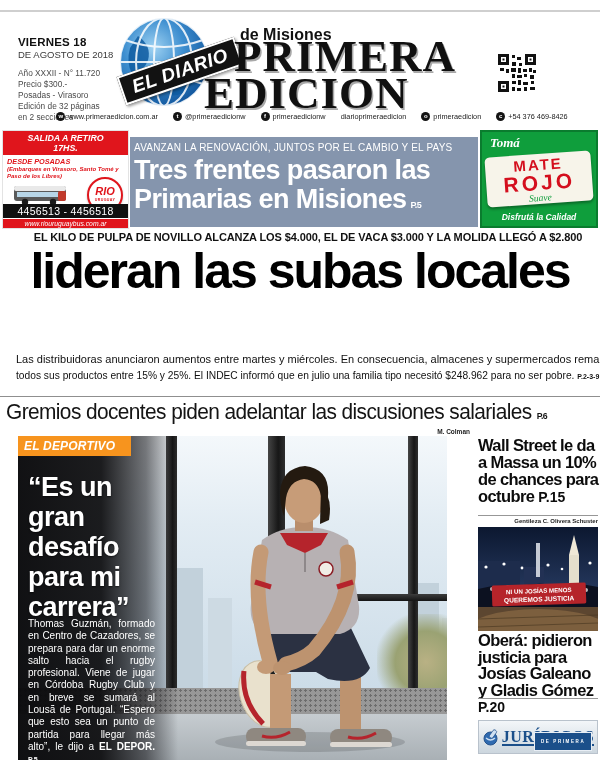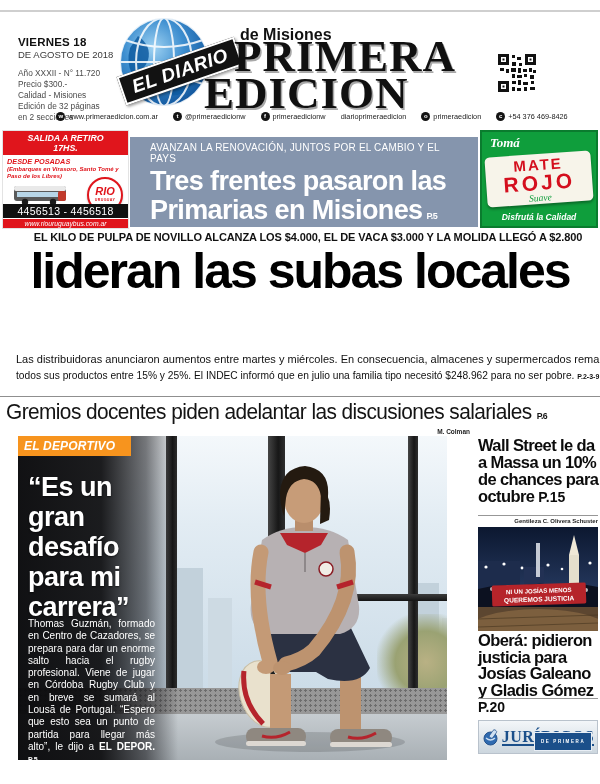--- a/index.html
+++ b/index.html
@@ -34,21 +34,21 @@
   .rio-detail{color:#e0151c;font-weight:bold;font-style:italic;font-size:6px;line-height:6.8px;padding:0 4px;}
   .rio-bus{position:absolute;left:10px;top:52px;}
   .rio-logo{position:absolute;right:5px;top:46px;width:32px;height:32px;border-radius:50%;background:#fff;
             border:2px solid #e0151c;text-align:center;box-shadow:0 1px 2px rgba(0,0,0,.25);}
   .rio-logo .r1{color:#e0151c;font-weight:bold;font-size:11px;line-height:13px;margin-top:6px;font-style:italic;}
   .rio-logo .r2{color:#e0151c;font-weight:bold;font-size:3.6px;letter-spacing:.4px;}
   .rio-phones{position:absolute;left:0;right:0;bottom:10px;background:#101010;color:#fff;font-weight:normal;
               font-size:10.5px;text-align:center;padding:1px 0;letter-spacing:.3px;}
   .rio-web{position:absolute;left:0;right:0;bottom:0;background:#e0151c;color:#fff;font-style:italic;
            font-size:6.8px;text-align:center;padding:1px 0;}
-  .banner{left:130px;top:137px;width:348px;height:90px;background:#8595ad;color:#fff;padding:5px 20px;box-sizing:border-box;}
+  .banner{left:130px;top:137px;width:348px;height:90px;background:#8595ad;color:#fff;padding:5px 4px;box-sizing:border-box;}
   .banner-kicker{font-size:10px;letter-spacing:.2px;}
   .banner-headline{font-size:27px;font-weight:bold;line-height:28.5px;letter-spacing:-.6px;margin-top:3px;}
   .banner .pref{font-size:9px;font-weight:bold;margin-left:4px;}
   .ad-mate{left:480px;top:130px;width:118px;height:98px;background:#0f9e3c;border:2px solid #0a7c2e;box-sizing:border-box;overflow:hidden;}
   .mate-top{position:absolute;left:8px;top:3px;color:#fff;font-family:"Liberation Serif",serif;
             font-style:italic;font-weight:bold;font-size:13px;}
   .mate-ribbon{position:absolute;left:4px;top:22px;right:4px;height:50px;background:#f7f4ea;
                transform:rotate(-4deg);border-radius:5px;box-shadow:0 2px 3px rgba(0,0,0,.35);text-align:center;}
   .mate-b1{color:#d40f1e;font-weight:bold;font-size:15px;letter-spacing:2px;line-height:16px;margin-top:3px;}
   .mate-b2{color:#d40f1e;font-weight:bold;font-size:21px;letter-spacing:3px;line-height:20px;}
@@ -116,21 +116,21 @@
 <div id="page">
 
   <div class="abs top-rule"></div>
 
   <div class="abs date-block">
     <div class="date-day">VIERNES 18</div>
     <div class="date-rest">DE AGOSTO DE 2018</div>
     <div class="info-lines">
       <div>Año XXXII - N° 11.720</div>
       <div>Precio $300.-</div>
-      <div>Calidad - Misiones</div>
+      <div>Posadas - Virasoro</div>
       <div>Edición de 32 páginas</div>
       <div>en 2 secciones</div>
     </div>
   </div>
 
   <svg class="abs globe" viewBox="0 0 92 92">
     <defs>
       <radialGradient id="gball" cx="38%" cy="34%" r="75%">
         <stop offset="0%" stop-color="#9fd2f2"></stop>
           <stop offset="45%" stop-color="#3e8fd0"></stop>

